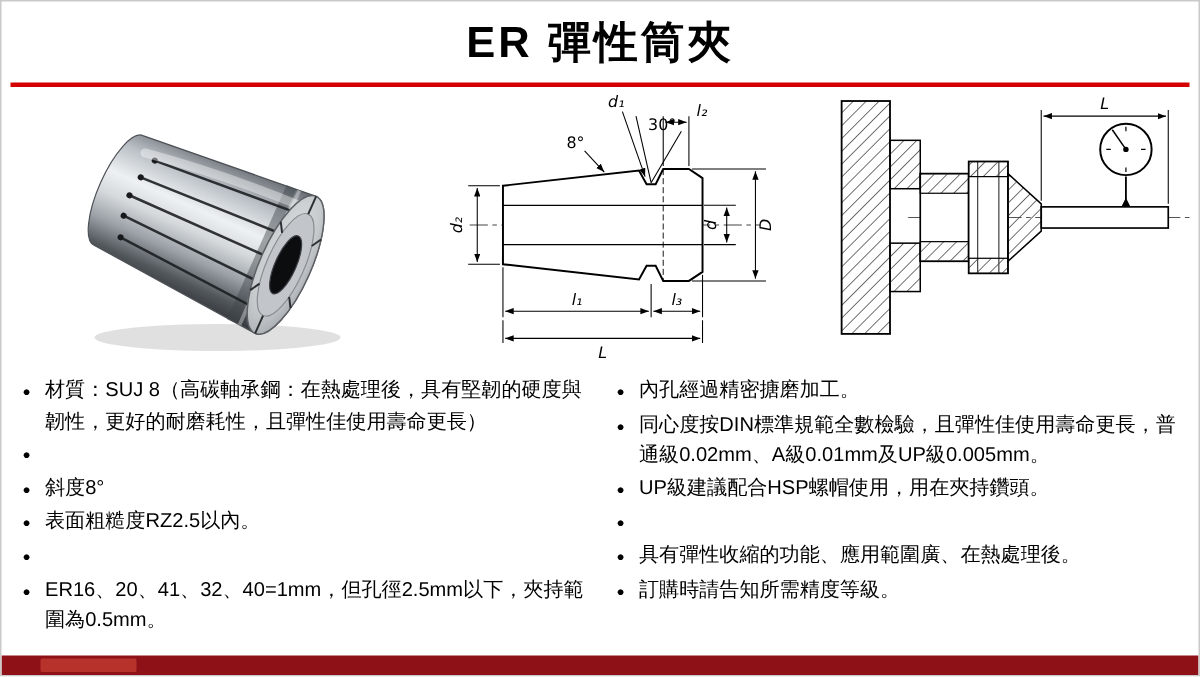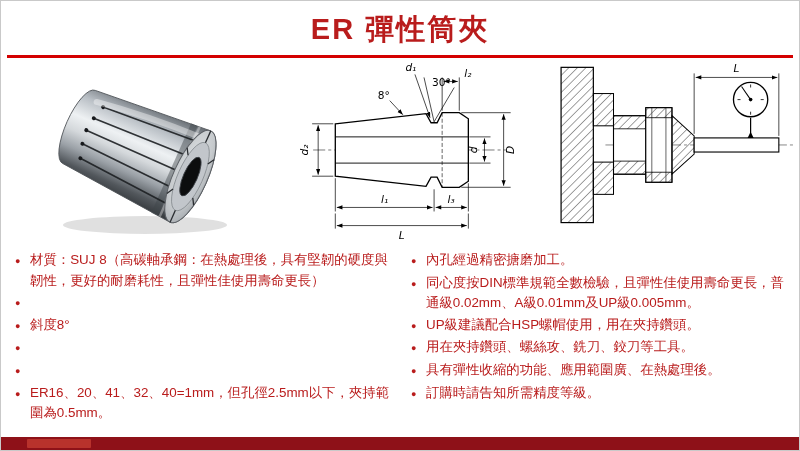--- a/index.html
+++ b/index.html
@@ -1,18 +1,18 @@
 <!DOCTYPE html>
 <html><head>
 <meta charset="utf-8">
 <style>
   html,body{margin:0;padding:0;background:#fff;}
   .page{
     position:relative;width:800px;height:451px;overflow:hidden;background:#fff;
-    box-sizing:border-box;border:1px solid #c9c9c9;color:#b91c1c;
+    box-sizing:border-box;border:1px solid #c9c9c9;color:#000000;
     font-family:"Liberation Sans","DejaVu Sans",sans-serif;
   }
   .page-title{
     margin:0;padding-top:9px;text-align:center;
     font-size:29px;font-weight:bold;letter-spacing:2px;line-height:38px;
   }
   .title-rule{position:absolute;left:6px;right:6px;top:54px;height:3px;background:#d40000;}
   figure{margin:0;position:absolute;}
   .fig-photo{left:36px;top:72px;width:216px;height:170px;}
   .fig-section{left:296px;top:56px;width:254px;height:188px;}
@@ -211,20 +211,21 @@
       </li>
       <li class="spec-item">
         <span class="bullet">●</span>
       </li>
       <li class="spec-item">
         <span class="bullet">●</span>
         <span>斜度8°</span>
       </li>
       <li class="spec-item">
         <span class="bullet">●</span>
+        <span>表面粗糙度RZ2.5以內。</span>
       </li>
       <li class="spec-item">
         <span class="bullet">●</span>
       </li>
       <li class="spec-item">
         <span class="bullet">●</span>
         <span>ER16、20、41、32、40=1mm，但孔徑2.5mm以下，夾持範圍為0.5mm。</span>
       </li>
     </ul>
     <ul class="spec-col right">
@@ -235,21 +236,20 @@
       <li class="spec-item">
         <span class="bullet">●</span>
         <span>同心度按DIN標準規範全數檢驗，且彈性佳使用壽命更長，普通級0.02mm、A級0.01mm及UP級0.005mm。</span>
       </li>
       <li class="spec-item">
         <span class="bullet">●</span>
         <span>UP級建議配合HSP螺帽使用，用在夾持鑽頭。</span>
       </li>
       <li class="spec-item">
         <span class="bullet">●</span>
-        <span>用在夾持鑽頭、螺絲攻、銑刀、鉸刀等工具。</span>
       </li>
       <li class="spec-item">
         <span class="bullet">●</span>
         <span>具有彈性收縮的功能、應用範圍廣、在熱處理後。</span>
       </li>
       <li class="spec-item">
         <span class="bullet">●</span>
         <span>訂購時請告知所需精度等級。</span>
       </li>
     </ul>

